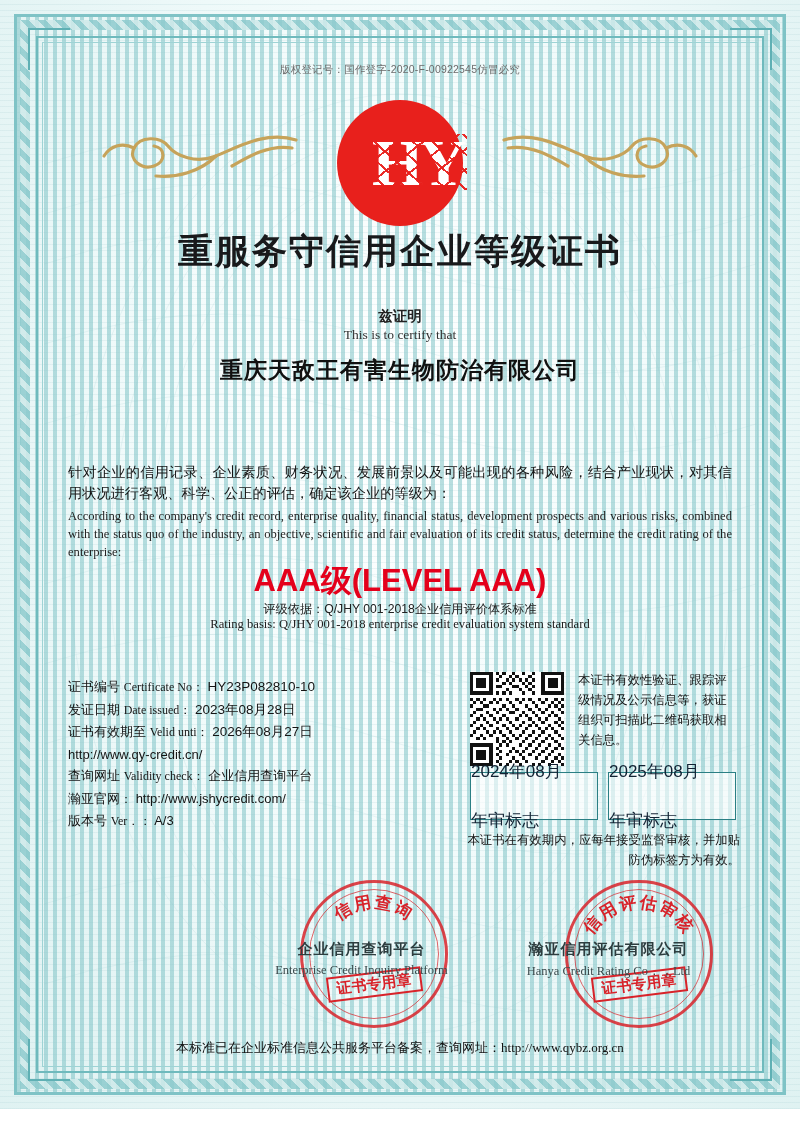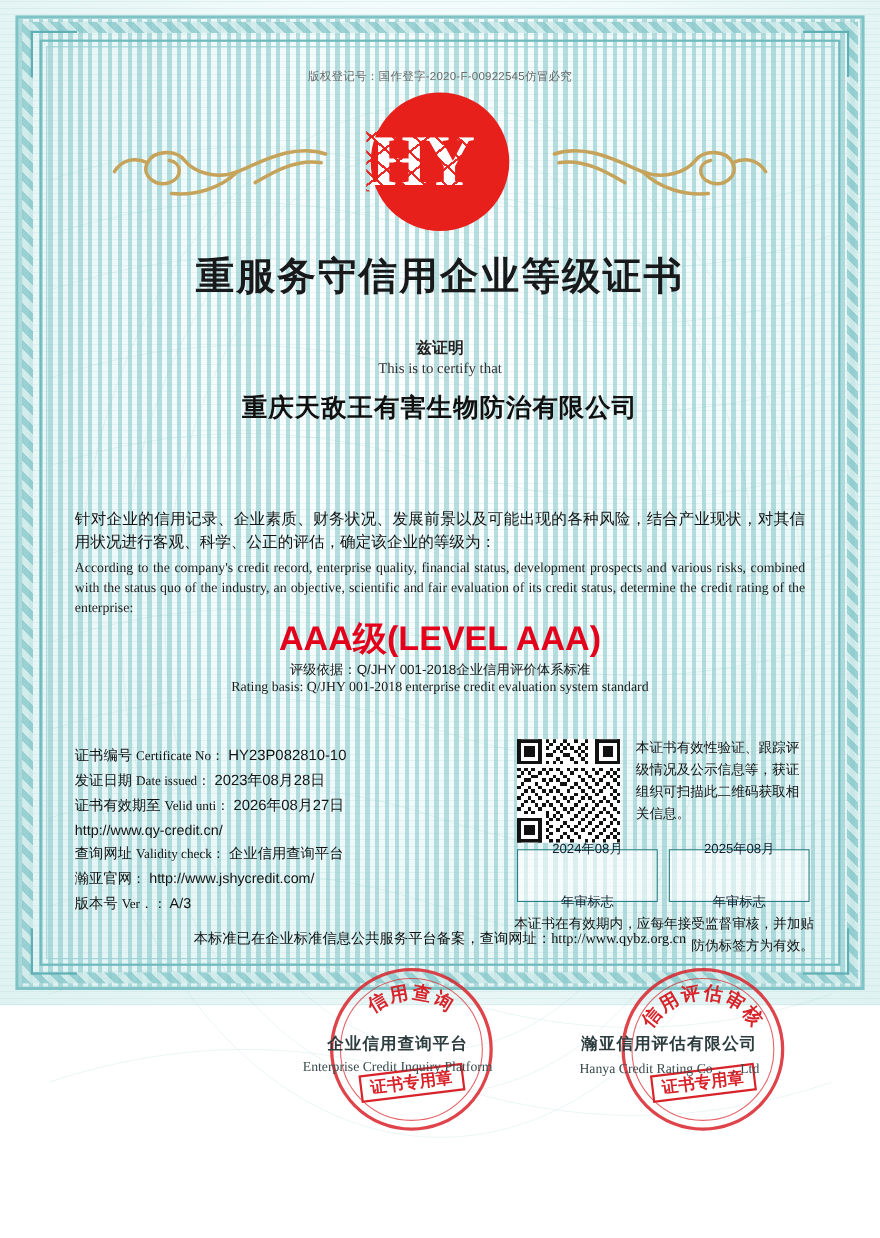--- a/index.html
+++ b/index.html
@@ -5,21 +5,21 @@
   * { box-sizing: border-box; }
   html, body { margin: 0; padding: 0; }
   body {
     width: 800px; height: 1125px;
     font-family: "Liberation Sans", sans-serif;
     background: #ffffff;
     overflow: hidden;
   }
   .cert {
     position: relative;
-    width: 800px; height: 914px;
+    width: 800px; height: 1109px;
     background:
       repeating-linear-gradient(0deg, rgba(150,195,200,0.16) 0px, rgba(150,195,200,0.16) 1px, rgba(255,255,255,0) 1px, rgba(255,255,255,0) 6px),
       radial-gradient(ellipse at 50% 38%, #ffffff 0%, #f2fbfb 45%, #e6f5f5 75%, #dff2f2 100%);
   }
   
   .frame-outer {
     position: absolute; left: 14px; top: 14px; right: 14px; bottom: 14px;
     border: 3px solid #7fc3c6;
     background:
       repeating-linear-gradient(90deg, rgba(127,195,198,0.55) 0 4px, rgba(255,255,255,0) 4px 9px);
@@ -53,24 +53,24 @@
     text-align: center;
     font-size: 10.5px; color: #6b6b6b;
     letter-spacing: .2px;
   }
 
   
   .logo-wrap {
     position: absolute; top: 84px; left: 0; right: 0; height: 130px;
   }
   .logo-circle {
-    position: absolute; left: 50%; top: 0; transform: translateX(-50%);
+    position: absolute; left: 50%; top: 16px; transform: translateX(-50%);
     width: 126px; height: 126px; border-radius: 50%;
     background: #e8201c;
-    display: flex; align-items: center; justify-content: flex-start;
+    display: flex; align-items: center; justify-content: flex-end;
   }
   .logo-letters {
     font-family: "Liberation Serif", serif;
     font-weight: bold; font-size: 66px; color: #ffffff;
     letter-spacing: -4px;
     line-height: 1;
     position: relative;
   }
   .logo-letters::after {
     content: "";
@@ -182,22 +182,22 @@
     text-align: left;
   }
 
   .seals-year {
     position: absolute; top: 772px; left: 470px; width: 270px;
     display: flex; gap: 10px;
   }
   .year-box {
     width: 128px; height: 48px;
     border: 1.4px solid #2a7f84;
-    display: flex; flex-direction: column; align-items: center; justify-content: center;
-    font-size: 12px; color: #123; line-height: 17px;
+    display: flex; flex-direction: column; align-items: flex-start; justify-content: center;
+    font-size: 17px; color: #123; line-height: 17px;
     background: rgba(255,255,255,0.55);
     gap: 32px;
   }
   .valid-note {
     position: absolute; top: 830px; left: 460px; width: 280px;
     font-size: 12.4px; color: #141414; line-height: 20px;
     text-align: right;
   }
 
   

